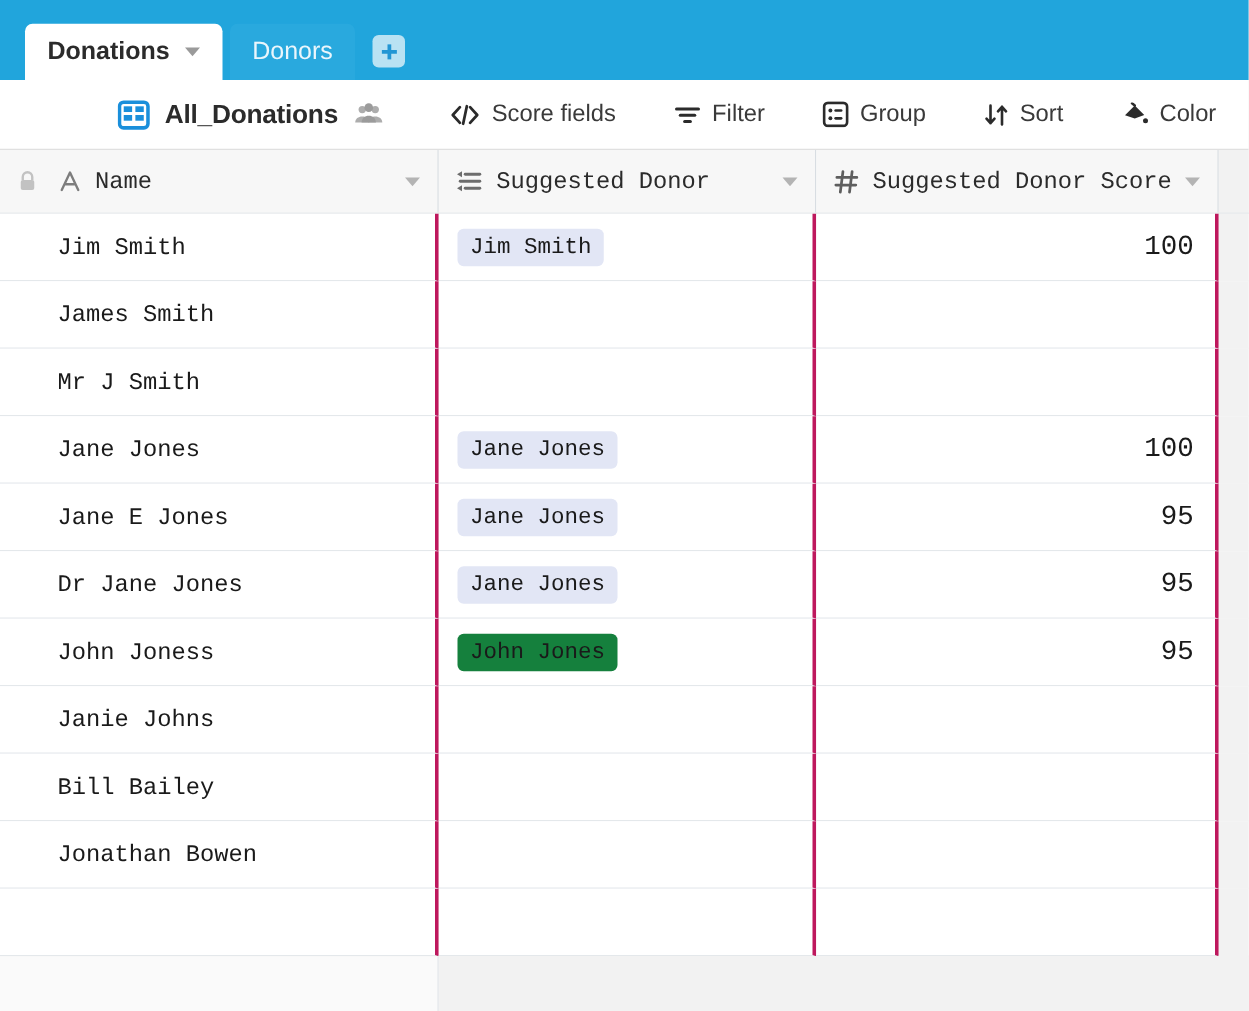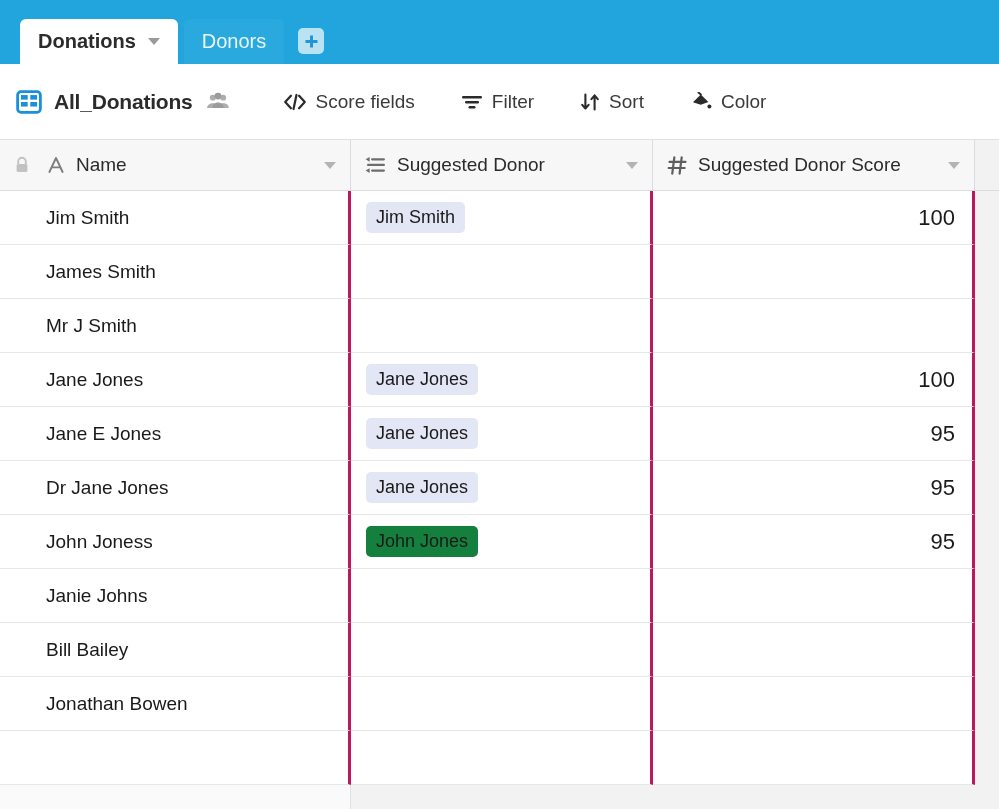--- a/index.html
+++ b/index.html
@@ -55,26 +55,27 @@
     background: #b9e2f3;
     display: flex;
     align-items: center;
     justify-content: center;
     cursor: pointer;
   }
   .add-tab svg { display: block; }
 
   
   .toolbar {
-    height: 76px;
+    height: 56px;
     background: #ffffff;
     display: flex;
     align-items: center;
     padding: 0 16px;
     border-bottom: 1px solid #e0e0e0;
+    justify-content: flex-end;
   }
   .view-name-group {
     display: flex;
     align-items: center;
     gap: 12px;
     margin-right: 42px;
   }
   .view-name {
     font-size: 21px;
     font-weight: bold;
@@ -96,20 +97,21 @@
   .tb-btn:last-child { margin-right: 0; }
   .icon { display: flex; align-items: center; justify-content: center; flex: 0 0 auto; }
 
   
   .grid { background: #f2f2f2; height: calc(809px - 58px - 76px); position: relative; }
 
   .row {
     display: flex;
     height: 54px;
     background: #ffffff;
+    font-family: Liberation Mono, monospace;
   }
   .header-row {
     height: 51px;
     background: #f7f7f7;
     border-bottom: 1px solid #d8dde2;
   }
   .cell {
     display: flex;
     align-items: center;
     border-right: 3px solid #be185d;
@@ -255,20 +257,32 @@
     <span class="icon">
       <svg width="22" height="18" viewBox="0 0 22 18">
         <rect x="1" y="3" width="20" height="2.4" rx="1.2" fill="#2b2b2b"></rect>
         <rect x="4" y="8" width="14" height="2.4" rx="1.2" fill="#2b2b2b"></rect>
         <rect x="7.5" y="13" width="7" height="2.4" rx="1.2" fill="#2b2b2b"></rect>
       </svg>
     </span>
     <span>Filter</span>
   </div>
 
+  <div class="tb-btn">
+    <span class="icon">
+      <svg width="21" height="21" viewBox="0 0 20 20">
+        <rect x="1.2" y="1.2" width="17.6" height="17.6" rx="3" fill="none" stroke="#2b2b2b" stroke-width="2.1"></rect>
+        <circle cx="6" cy="7" r="1.5" fill="#2b2b2b"></circle>
+        <circle cx="6" cy="13" r="1.5" fill="#2b2b2b"></circle>
+        <rect x="9" y="6" width="6.2" height="2" rx="1" fill="#2b2b2b"></rect>
+        <rect x="9" y="12" width="6.2" height="2" rx="1" fill="#2b2b2b"></rect>
+      </svg>
+    </span>
+    <span>Group</span>
+  </div>
 
   <div class="tb-btn">
     <span class="icon">
       <svg width="20" height="20" viewBox="0 0 20 20">
         <path d="M5.4 2.5v14m0 0-3.2-3.6m3.2 3.6 3.2-3.6" fill="none" stroke="#2b2b2b" stroke-width="2.1" stroke-linecap="round" stroke-linejoin="round"></path>
         <path d="M14.6 17.5v-14m0 0-3.2 3.6m3.2-3.6 3.2 3.6" fill="none" stroke="#2b2b2b" stroke-width="2.1" stroke-linecap="round" stroke-linejoin="round"></path>
       </svg>
     </span>
     <span>Sort</span>
   </div>

